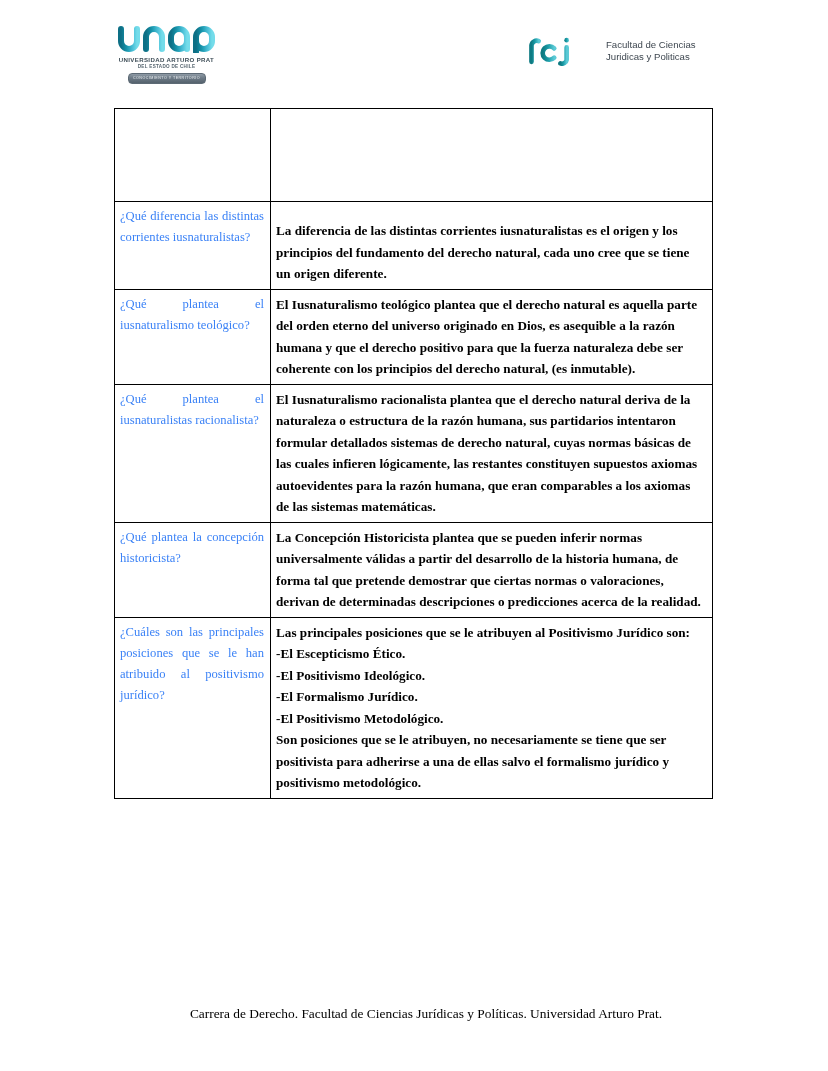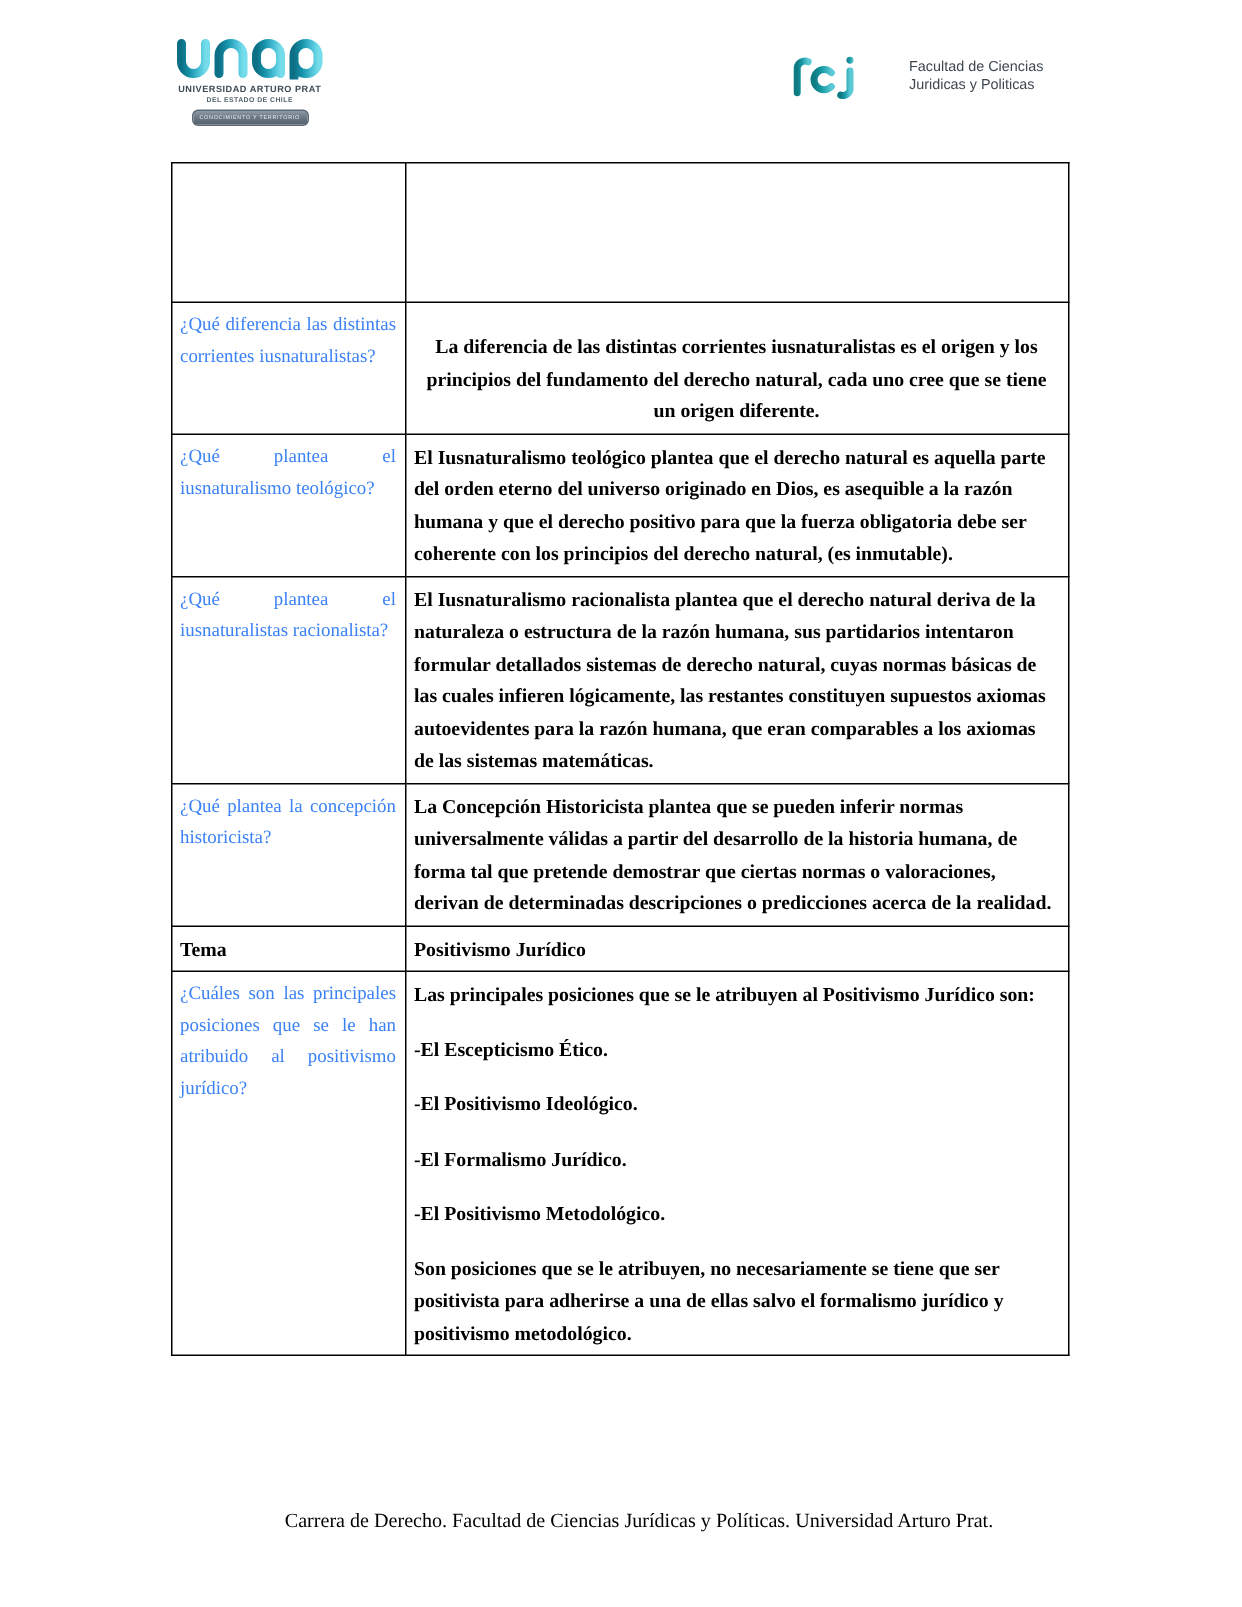--- a/index.html
+++ b/index.html
@@ -125,21 +125,21 @@
     hyphens: none;
   }
   .a-text {
     font-family: "Liberation Serif", serif;
     font-size: 13.2px;
     line-height: 21.5px;
     font-weight: bold;
     color: #000;
     margin: 0;
   }
-  .a-text + .a-text { margin-top: 15px; }
+  .a-text + .a-text { }
 
   .cell-empty { height: 84px; }
 
   
   .q-mid { padding-top: 22px; }
   .q-mid2 { padding-top: 26px; }
 
   
   .page-footer {
     position: absolute;
@@ -216,31 +216,31 @@
 
     <tr>
       <td class="col-q cell-empty"></td>
       <td class="col-a cell-empty"></td>
     </tr>
 
     <tr>
       <td class="col-q q-mid">
         <p class="q-text">¿Qué diferencia las distintas corrientes iusnaturalistas?</p>
       </td>
-      <td class="col-a" style="padding-top:18px;text-align:center;">
+      <td class="col-a" style="padding-top:18px;">
         <p class="a-text">La diferencia de las distintas corrientes iusnaturalistas es el origen y los principios del fundamento del derecho natural, cada uno cree que se tiene un origen diferente.</p>
       </td>
     </tr>
 
     <tr>
       <td class="col-q q-mid2">
         <p class="q-text">¿Qué plantea el iusnaturalismo teológico?</p>
       </td>
       <td class="col-a">
-        <p class="a-text">El Iusnaturalismo teológico plantea que el derecho natural es aquella parte del orden eterno del universo originado en Dios, es asequible a la razón humana y que el derecho positivo para que la fuerza obligatoria debe ser coherente con los principios del derecho natural, (es inmutable).</p>
+        <p class="a-text">El Iusnaturalismo teológico plantea que el derecho natural es aquella parte del orden eterno del universo originado en Dios, es asequible a la razón humana y que el derecho positivo para que la fuerza naturaleza debe ser coherente con los principios del derecho natural, (es inmutable).</p>
       </td>
     </tr>
 
     <tr>
       <td class="col-q">
         <p class="q-text">¿Qué plantea el iusnaturalistas racionalista?</p>
       </td>
       <td class="col-a">
         <p class="a-text">El Iusnaturalismo racionalista plantea que el derecho natural deriva de la naturaleza o estructura de la razón humana, sus partidarios intentaron formular detallados sistemas de derecho natural, cuyas normas básicas de las cuales infieren lógicamente, las restantes constituyen supuestos axiomas autoevidentes para la razón humana, que eran comparables a los axiomas de las sistemas matemáticas.</p>
       </td>
@@ -248,28 +248,20 @@
 
     <tr>
       <td class="col-q">
         <p class="q-text">¿Qué plantea la concepción historicista?</p>
       </td>
       <td class="col-a">
         <p class="a-text">La Concepción Historicista plantea que se pueden inferir normas universalmente válidas a partir del desarrollo de la historia humana, de forma tal que pretende demostrar que ciertas normas o valoraciones, derivan de determinadas descripciones o predicciones acerca de la realidad.</p>
       </td>
     </tr>
 
-    <tr>
-      <td class="col-q">
-        <p class="a-text">Tema</p>
-      </td>
-      <td class="col-a">
-        <p class="a-text">Positivismo Jurídico</p>
-      </td>
-    </tr>
 
     <tr>
       <td class="col-q">
         <p class="q-text">¿Cuáles son las principales posiciones que se le han atribuido al positivismo jurídico?</p>
       </td>
       <td class="col-a">
         <p class="a-text">Las principales posiciones que se le atribuyen al Positivismo Jurídico son:</p>
         <p class="a-text">-El Escepticismo Ético.</p>
         <p class="a-text">-El Positivismo Ideológico.</p>
         <p class="a-text">-El Formalismo Jurídico.</p>

